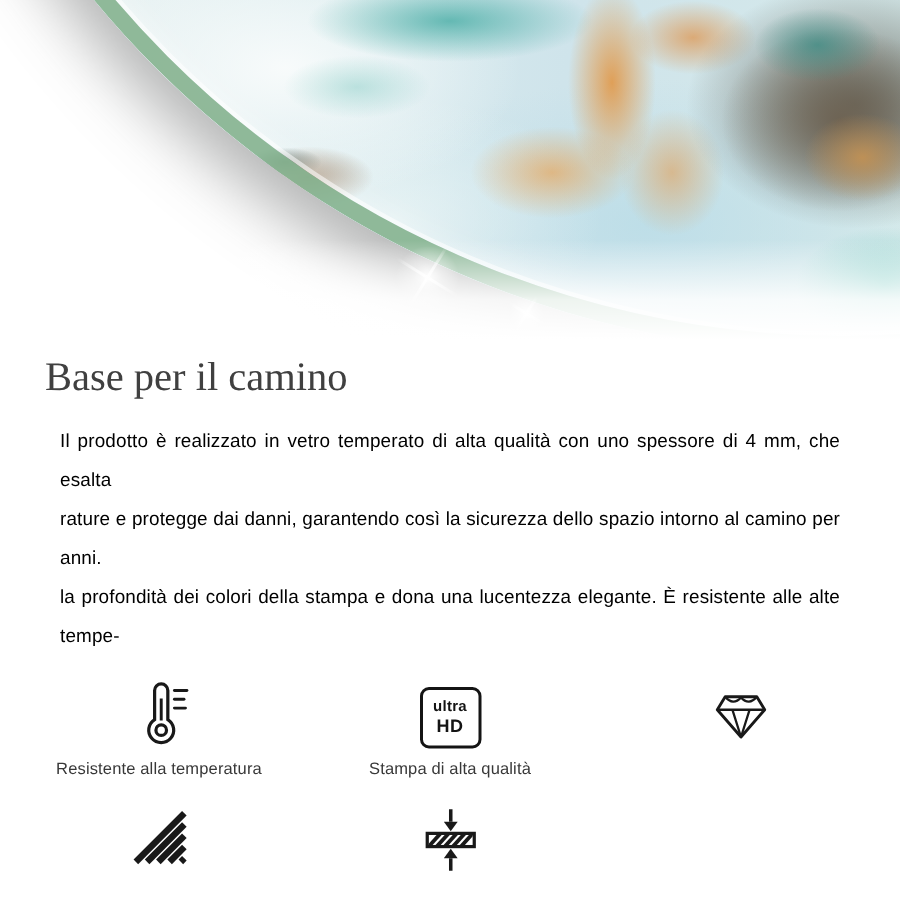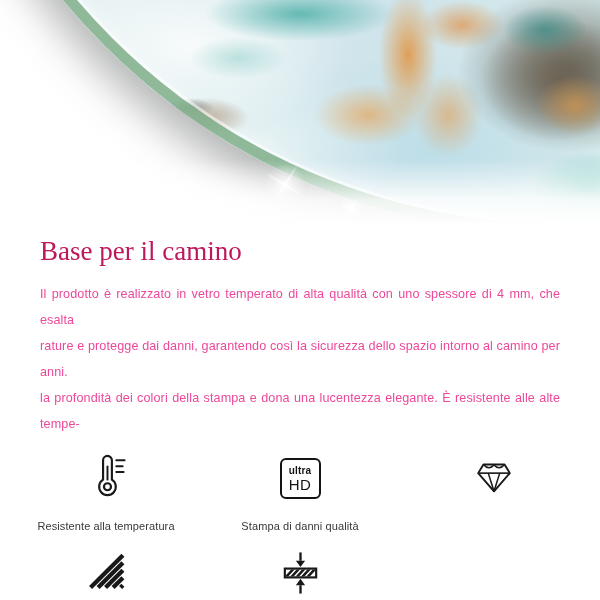--- a/index.html
+++ b/index.html
@@ -85,34 +85,34 @@
   .hero-fade {
     position: absolute;
     left: 0; bottom: 0;
     width: 100%; height: 72px;
     z-index: 4;
     background: linear-gradient(to bottom, rgba(255,255,255,0) 0%, rgba(255,255,255,.85) 55%, #ffffff 92%);
   }
 
   
   .page-title {
-    margin: 1px 40px 0 40px;
+    margin: 1px 40px 0 30px;
     font-family: "Liberation Serif", "DejaVu Serif", serif;
     font-weight: 400;
     font-size: 27px;
     line-height: 37px;
-    color: #be185d;
+    color: #404040;
   }
   .page-title span { display: block; }
 
   .description {
     margin: 11px 40px 0 40px;
     font-size: 12.6px;
     line-height: 26px;
-    color: #ec4899;
+    color: #000000;
     letter-spacing: 0.1px;
   }
   .description .desc-line { display: block; text-align: justify; text-align-last: justify; }
   .description .desc-line:last-child { text-align-last: left; }
 
   
   .features {
     margin: 15px 9px 0 9px;
     display: grid;
     grid-template-columns: repeat(3, 1fr);
@@ -120,40 +120,40 @@
     text-align: center;
   }
   .feature { display: flex; flex-direction: column; align-items: center; }
   .icon-box {
     height: 47px;
     display: flex;
     align-items: flex-end;
     justify-content: center;
   }
   .feature-label {
-    margin-top: 21px;
+    margin-top: 8px;
     font-size: 11px;
     color: #383838;
     letter-spacing: 0.1px;
   }
   .icon-stroke { stroke: #191919; fill: none; }
 
   .hd-badge {
     width: 41px; height: 41px;
     border: 2.5px solid #141414;
     border-radius: 6px;
     display: flex;
     flex-direction: column;
     align-items: center;
     justify-content: center;
     color: #141414;
     line-height: 1;
   }
   .hd-badge .hd-top { font-size: 10px; font-weight: 700; letter-spacing: 0.2px; }
-  .hd-badge .hd-bottom { font-size: 15px; font-weight: 400; margin-top: 1px; letter-spacing: 0.3px; }
+  .hd-badge .hd-bottom { font-size: 12px; font-weight: 700; margin-top: 1px; letter-spacing: 0.3px; }
 </style>
 </head>
 <body>
 
 <div class="hero">
   <div class="glass-disc">
     <div class="glass-art"></div>
   </div>
   <div class="sparkle sparkle-main"></div>
   <div class="sparkle sparkle-small"></div>
@@ -186,21 +186,21 @@
     <div class="feature-label">Resistente alla temperatura</div>
   </div>
 
   <div class="feature">
     <div class="icon-box">
       <div class="hd-badge">
         <span class="hd-top">ultra</span>
         <span class="hd-bottom">HD</span>
       </div>
     </div>
-    <div class="feature-label">Stampa di danni qualità</div>
+    <div class="feature-label">Stampa di alta qualità</div>
   </div>
 
 
   <div class="feature">
     <div class="icon-box">
       <svg width="46" height="46" viewBox="0 0 48 48">
         <path class="icon-stroke" stroke-width="2" stroke-linejoin="round" d="M13 12 H35 L40.5 21 L24 40 L7.5 21 Z"></path>
         <path class="icon-stroke" stroke-width="1.7" d="M13 12 Q18.5 18.5 24 12.5 Q29.5 18.5 35 12"></path>
         <line class="icon-stroke" stroke-width="1.7" x1="7.5" y1="21" x2="40.5" y2="21"></line>
         <path class="icon-stroke" stroke-width="1.6" stroke-linejoin="round" d="M18 21 L24 40 L30 21"></path>

